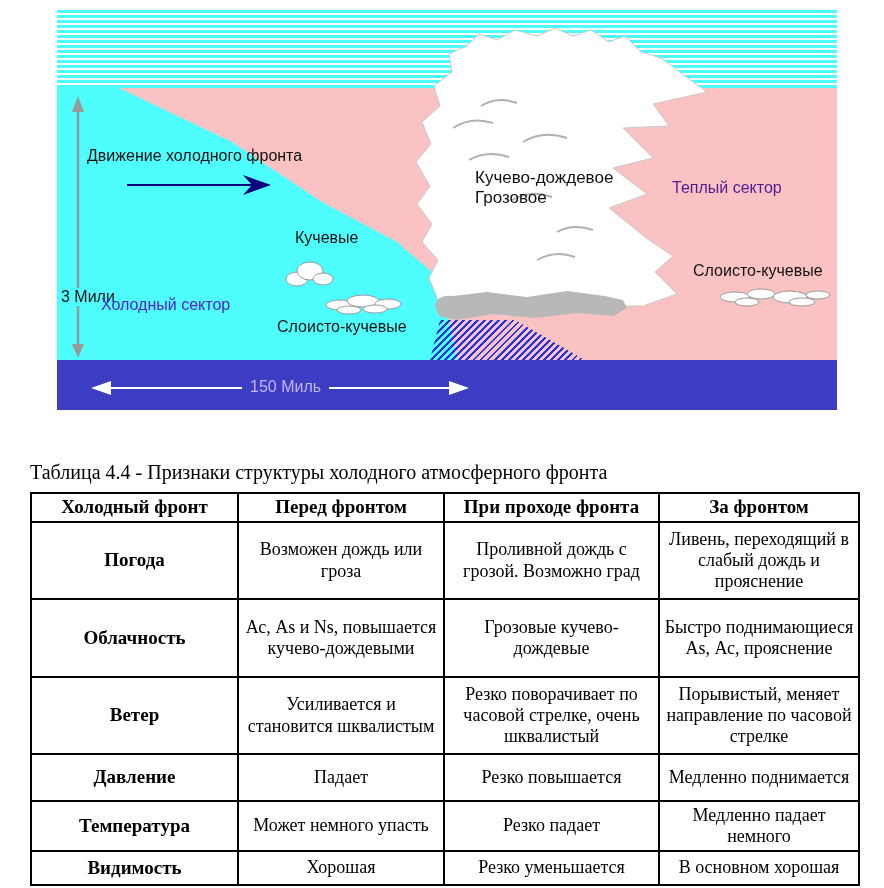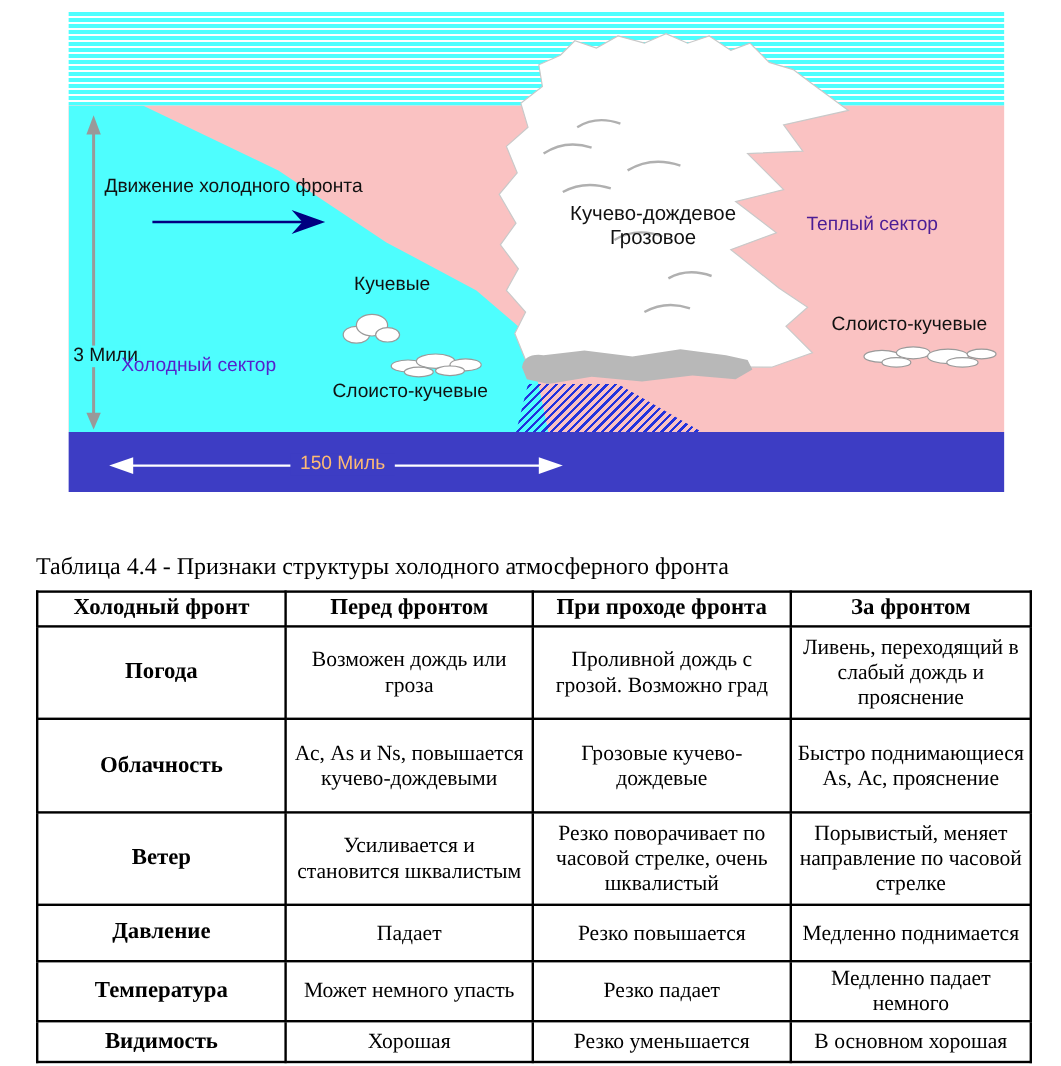--- a/index.html
+++ b/index.html
@@ -16,22 +16,22 @@
        clip-path:polygon(0 0,62px 0,175px 54px,265px 114px,340px 154px,375px 184px,390px 224px,400px 272px,0 272px);}
   .rain{position:absolute;left:373px;top:310px;width:162px;height:40px;
        background:repeating-linear-gradient(135deg,rgba(0,0,0,0) 0 3px,#2233dd 3px 5px);
        clip-path:polygon(10px 0,85px 0,155px 40px,0 40px);}
   .ground{position:absolute;left:0;top:350px;width:100%;height:50px;background:#3d3dc4;}
   svg.overlay{position:absolute;left:0;top:0;}
   .lbl{position:absolute;font-size:16px;color:#111;white-space:nowrap;line-height:1.15;}
   .lbl.cold-txt{color:#5522cc;}
   .lbl.warm-txt{color:#4c1d95;}
   .lbl.h-lbl{background:#4efefe;padding:0 2px;left:2px;top:250px;margin-top:28px;}
-  .lbl.w-lbl{background:#3d3dc4;color:#fdba74;padding:0 8px;left:185px;top:368px;}
-  .lbl.cb-lbl{font-size:17px;left:418px;top:158px;text-align:center;}
+  .lbl.w-lbl{background:#3d3dc4;color:#c4b5fd;padding:0 8px;left:185px;top:368px;}
+  .lbl.cb-lbl{font-size:17px;left:418px;top:158px;}
 
   
   .caption{position:absolute;left:57px;top:418px;width:780px;text-align:center;
            font-size:20px;color:#000;}
   .tbl-title{position:absolute;left:30px;top:461px;font-size:20px;color:#000;white-space:nowrap;}
 
   
   table.cf{position:absolute;left:30px;top:492px;width:828px;border-collapse:collapse;
            table-layout:fixed;font-family:"Liberation Serif",serif;}
   table.cf th,table.cf td{border:2px solid #000;text-align:center;vertical-align:middle;

